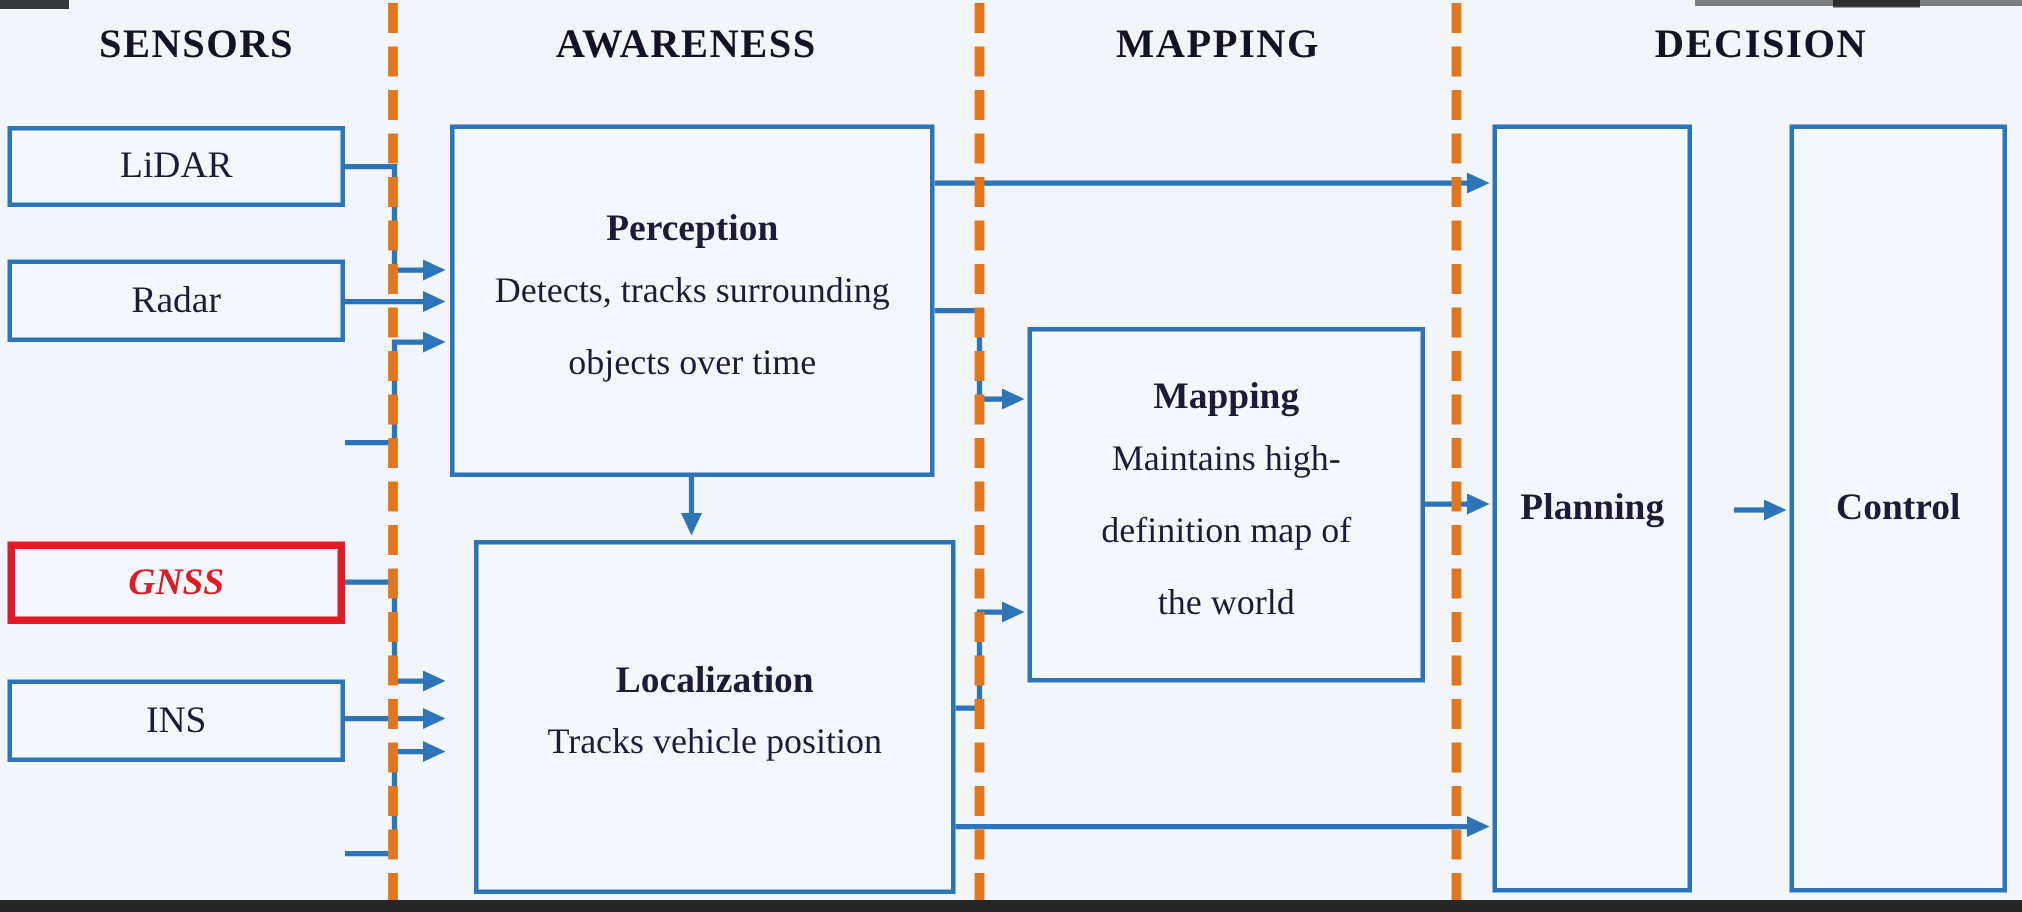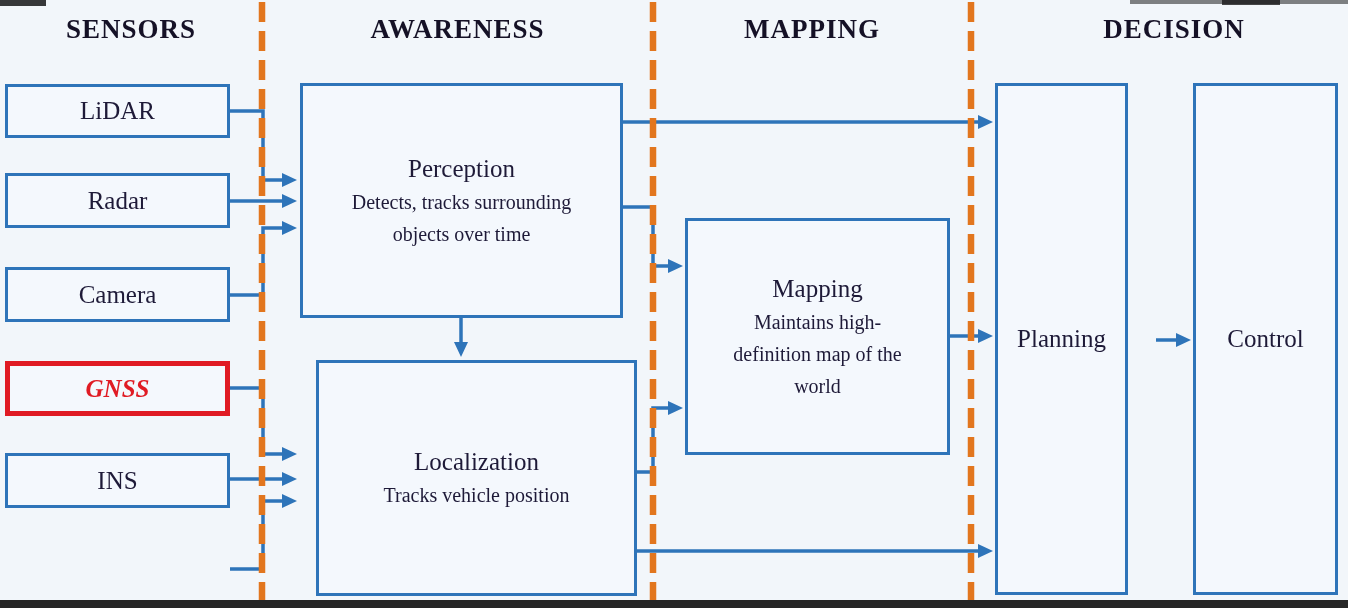--- a/index.html
+++ b/index.html
@@ -26,22 +26,22 @@
   .sensor-box.highlight{
     border:5px solid #e01b24;
   }
   .sensor-box.highlight .sensor-label{color:#e01b24;font-weight:bold;font-style:italic;}
   .module-box{
     position:absolute;box-sizing:border-box;
     border:3px solid #2e74b9;background:#f4f8fd;
     display:flex;flex-direction:column;align-items:center;justify-content:center;
     text-align:center;z-index:2;
   }
-  .module-title{font-weight:normal;font-size:25px;line-height:34px;}
-  .module-desc{font-size:20px;line-height:32px;}
+  .module-title{font-weight:bold;font-size:25px;line-height:34px;}
+  .module-desc{font-size:24px;line-height:48px;}
   #perception .module-desc{padding:0 26px;}
   #mapping .module-desc{padding:0 30px;}
   #localization .module-desc{padding:0 28px;}
   .bottom-bar{
     position:absolute;left:0;top:600px;width:1348px;height:8px;
     background:#262626;z-index:4;
   }
   .corner-smudge-left{
     position:absolute;left:0;top:0;width:46px;height:6px;
     background:rgba(22,22,22,.85);z-index:4;
@@ -97,23 +97,20 @@
   <div class="col-header" style="left:262px;width:391px">AWARENESS</div>
   <div class="col-header" style="left:653px;width:318px">MAPPING</div>
   <div class="col-header" style="left:1000px;width:348px">DECISION</div>
 
   <div class="sensor-box" style="top:84px;height:54px">
     <span class="sensor-label">LiDAR</span>
   </div>
   <div class="sensor-box" style="top:173px;height:55px">
     <span class="sensor-label">Radar</span>
   </div>
-  <div class="sensor-box" style="top:267px;height:55px">
-    <span class="sensor-label">Camera</span>
-  </div>
   <div class="sensor-box highlight" style="top:361px;height:55px">
     <span class="sensor-label">GNSS</span>
   </div>
   <div class="sensor-box" style="top:453px;height:55px">
     <span class="sensor-label">INS</span>
   </div>
 
   <div id="perception" class="module-box" style="left:300px;top:83px;width:323px;height:235px">
     <div class="module-title">Perception</div>
     <div class="module-desc">Detects, tracks surrounding objects over time</div>

